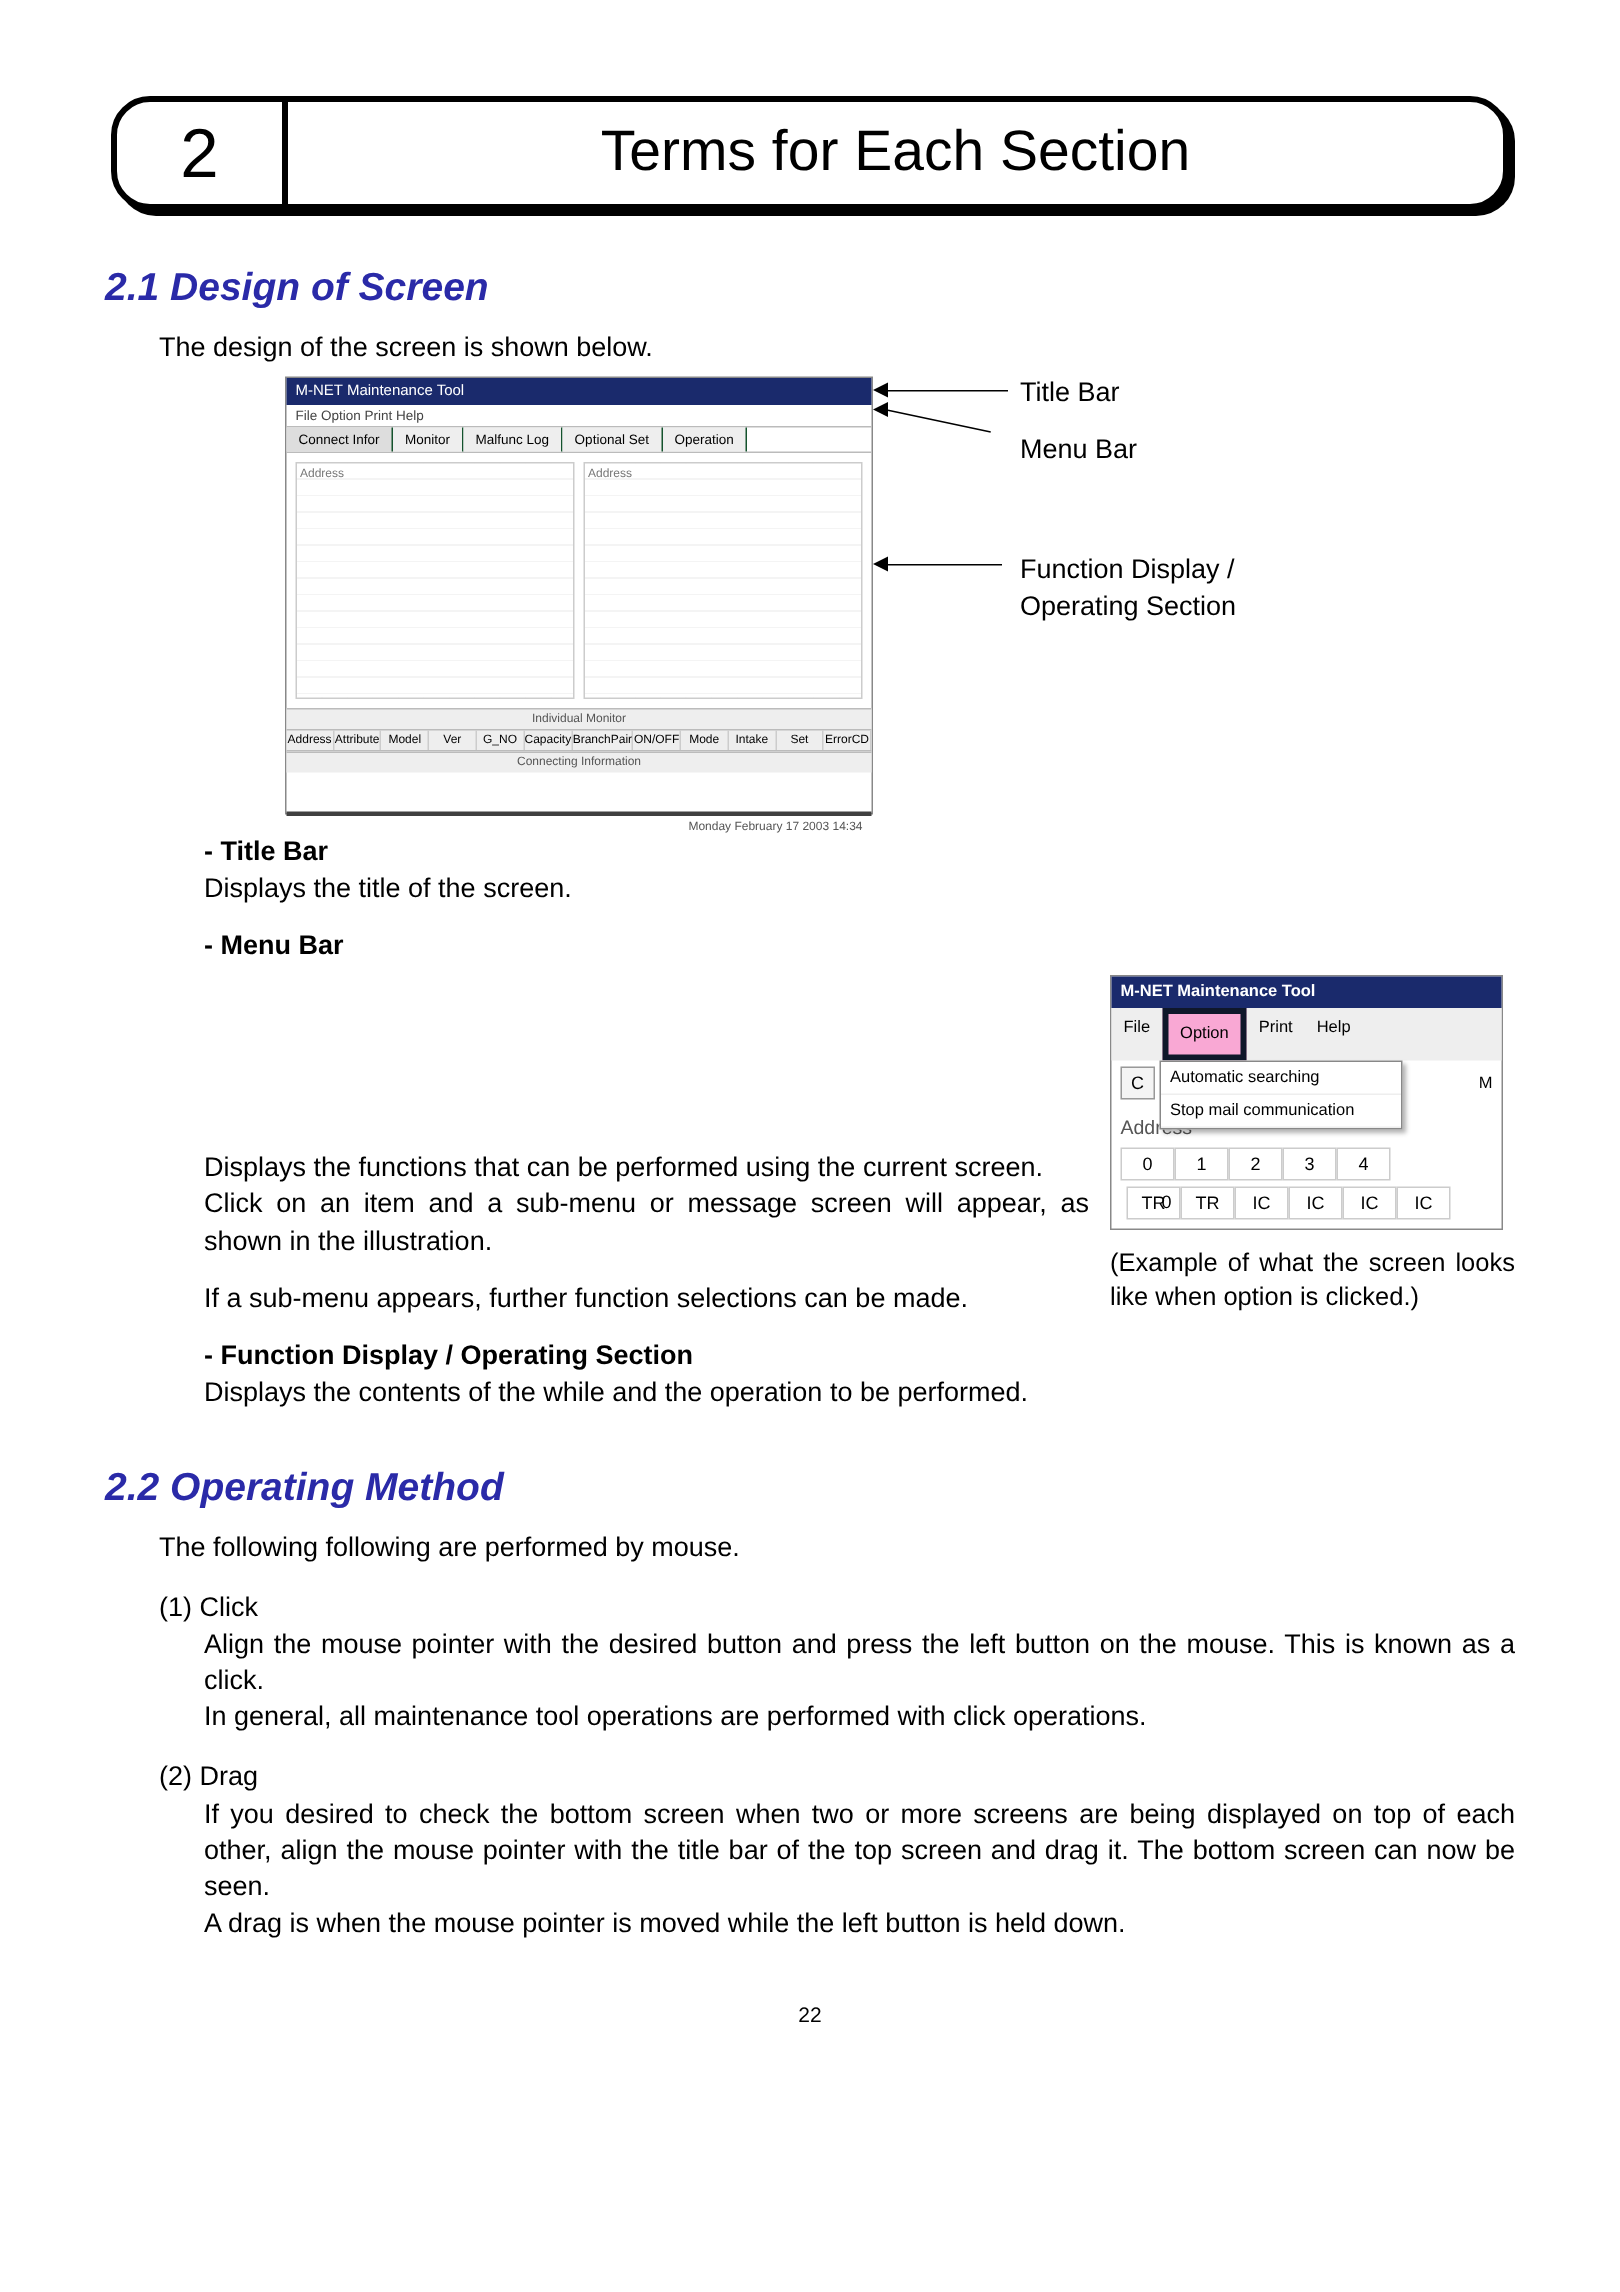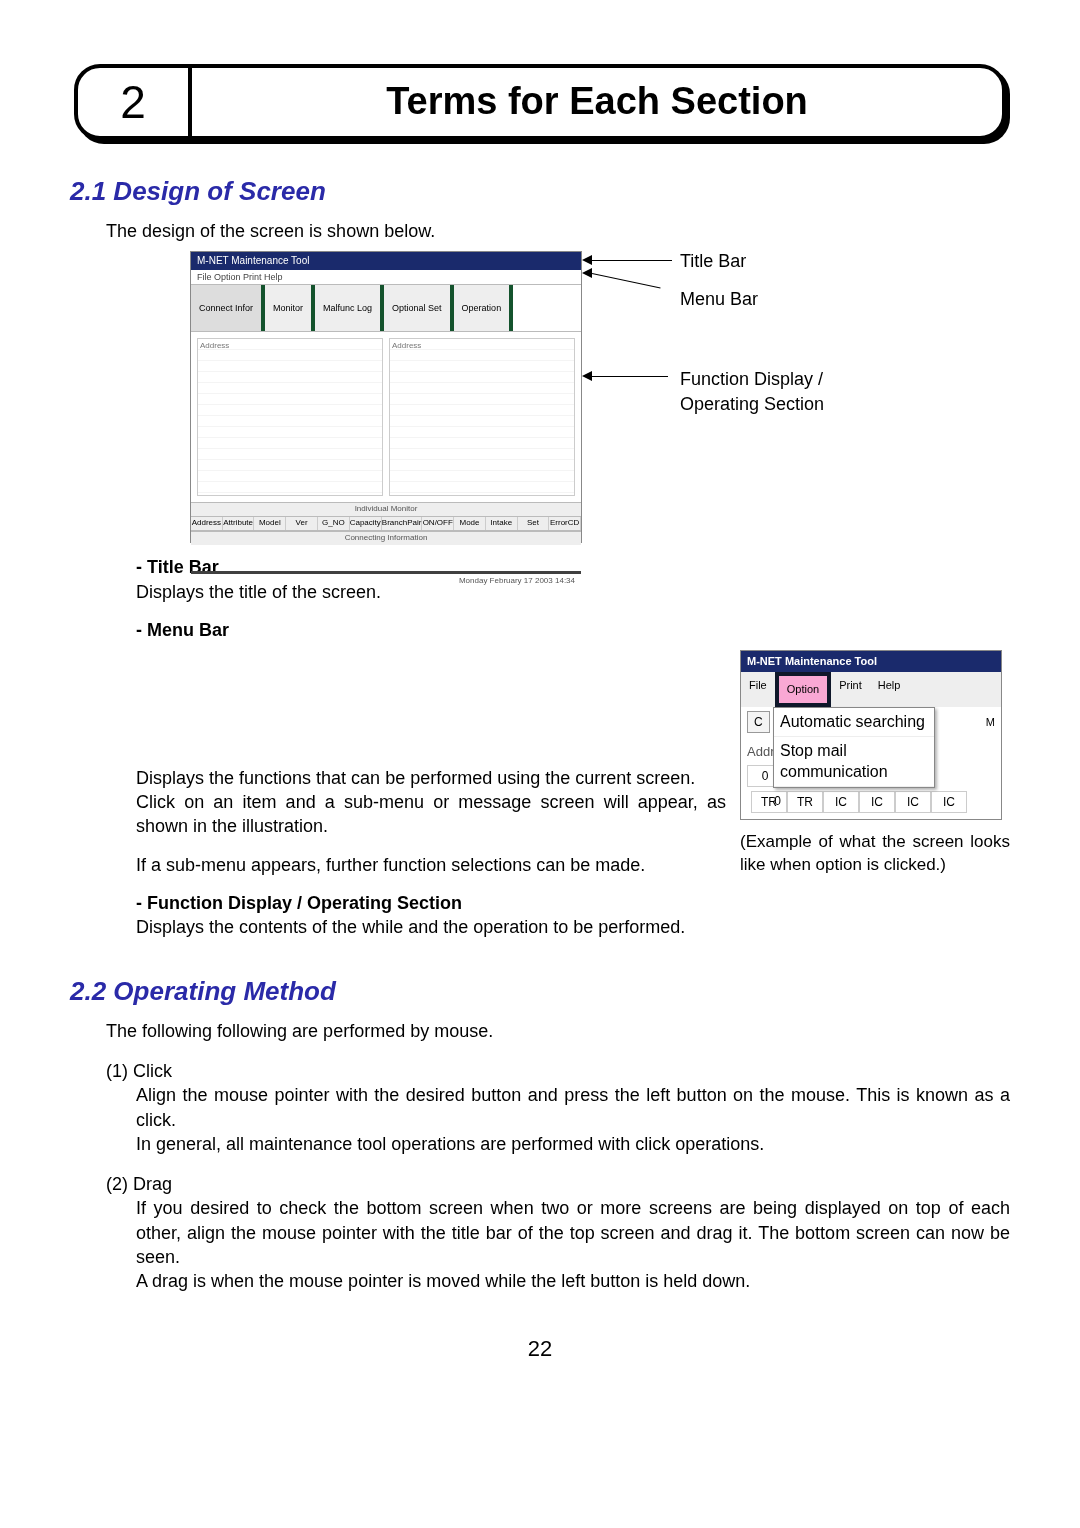--- a/index.html
+++ b/index.html
@@ -1,53 +1,53 @@
 <!DOCTYPE html>
 <html><head>
 <meta charset="utf-8">
 <style>
   html,body{margin:0;padding:0;background:#fff;font-family:Arial,Helvetica,sans-serif;color:#000}
   .page{width:1080px;min-height:1528px;margin:0 auto;position:relative;padding:60px 70px 40px 70px;box-sizing:border-box;font-size:18px;line-height:1.35}
   
   .banner{border:4px solid #000;border-radius:26px;height:68px;display:flex;align-items:stretch;background:#fff;box-shadow:4px 4px 0 #000;overflow:hidden;margin:4px 4px 30px 4px}
   .banner-num{width:110px;display:flex;align-items:center;justify-content:center;font-size:46px;border-right:4px solid #000}
-  .banner-title{flex:1;display:flex;align-items:center;justify-content:center;font-size:38px;font-weight:bold}
+  .banner-title{flex:1;display:flex;align-items:center;justify-content:center;font-size:38px;font-weight:normal}
   h2.sec{color:#2a2aa8;font-size:26px;font-style:italic;font-weight:bold;margin:34px 0 10px 0}
   .indent{margin-left:36px}
   .indent2{margin-left:66px}
   .term-head{font-weight:bold;margin-top:14px}
   .just{text-align:justify}
-  .pnum{text-align:center;font-size:22px;margin-top:40px}
+  .pnum{text-align:center;font-size:14px;margin-top:40px}
   
   .fig1wrap{position:relative;height:290px;margin:8px 0 12px 120px}
   .fig1{position:absolute;left:0;top:0;width:390px;height:290px;border:1px solid #888}
   .f1-title{background:#1a2a6c;color:#fff;font-size:10px;padding:2px 6px}
   .f1-menu{font-size:9px;color:#444;padding:1px 6px}
   .f1-tabs{display:flex;font-size:9px;border-top:1px solid #bbb;border-bottom:1px solid #bbb}
-  .f1-tab{padding:17px 8px;border-right:4px solid #14532d;background:#eee}
+  .f1-tab{padding:2px 8px;border-right:1px solid #14532d;background:#eee}
   .f1-tab.active{background:#ddd}
   .f1-body{height:170px;display:flex;gap:6px;padding:6px;box-sizing:border-box;font-size:8px;color:#777}
   .grid{flex:1;background:repeating-linear-gradient(#fff,#fff 10px,#f4f4f4 10px,#f4f4f4 11px),repeating-linear-gradient(90deg,#fff,#fff 16px,#f4f4f4 16px,#f4f4f4 17px);border:1px solid #ccc;position:relative}
   .f1-botbar{border-top:1px solid #bbb;font-size:8px;text-align:center;color:#555;padding:1px 0;background:#eee}
   .f1-tablehdr{display:flex;font-size:8px;border-top:1px solid #bbb;border-bottom:1px solid #bbb;background:#eee}
   .f1-tablehdr span{flex:1;border-right:1px solid #ccc;text-align:center;padding:1px 0}
   .f1-status{font-size:8px;text-align:right;padding:2px 6px;border-top:3px solid #404040;color:#555}
   .callout{position:absolute;font-size:18px}
   .cl-line{position:absolute;background:#000;height:1px}
   .cl-arrow{position:absolute;width:0;height:0;border-top:5px solid transparent;border-bottom:5px solid transparent;border-right:10px solid #000}
   
   .row-fig2{display:flex;align-items:flex-end;gap:14px;margin-top:8px}
   .col-txt{flex:1}
   .fig2{width:260px;border:1px solid #888;font-size:11px}
   .f2-title{background:#1a2a6c;color:#fff;font-weight:bold;padding:3px 6px}
   .f2-menu{display:flex;background:#eee;font-size:11px}
   .f2-menu span{padding:6px 8px}
   .f2-menu .open{background:#f9a8d4;border:4px solid #0f172a}
   .f2-drop{border:1px solid #888;background:#fff;margin:0 0 0 32px;width:160px;box-shadow:2px 2px 3px rgba(0,0,0,.3)}
-  .f2-drop div{padding:3px 6px;border-bottom:1px solid #eee;font-size:16px}
+  .f2-drop div{padding:3px 6px;border-bottom:1px solid #eee;font-size:11px}
   .f2-toolbar{display:flex;align-items:center;gap:6px;padding:4px 6px}
   .f2-btn{border:1px solid #999;background:#f4f4f4;padding:2px 6px;font-size:12px}
   .f2-body{padding:6px}
   .f2-addr{font-size:13px;color:#555}
   .f2-cells{display:flex;margin-top:4px}
   .f2-cells span{width:34px;text-align:center;border:1px solid #ccc;font-size:12px;padding:2px 0}
   .caption{font-size:17px;text-align:justify;margin-top:11px}
 </style>
 </head>
 <body>

